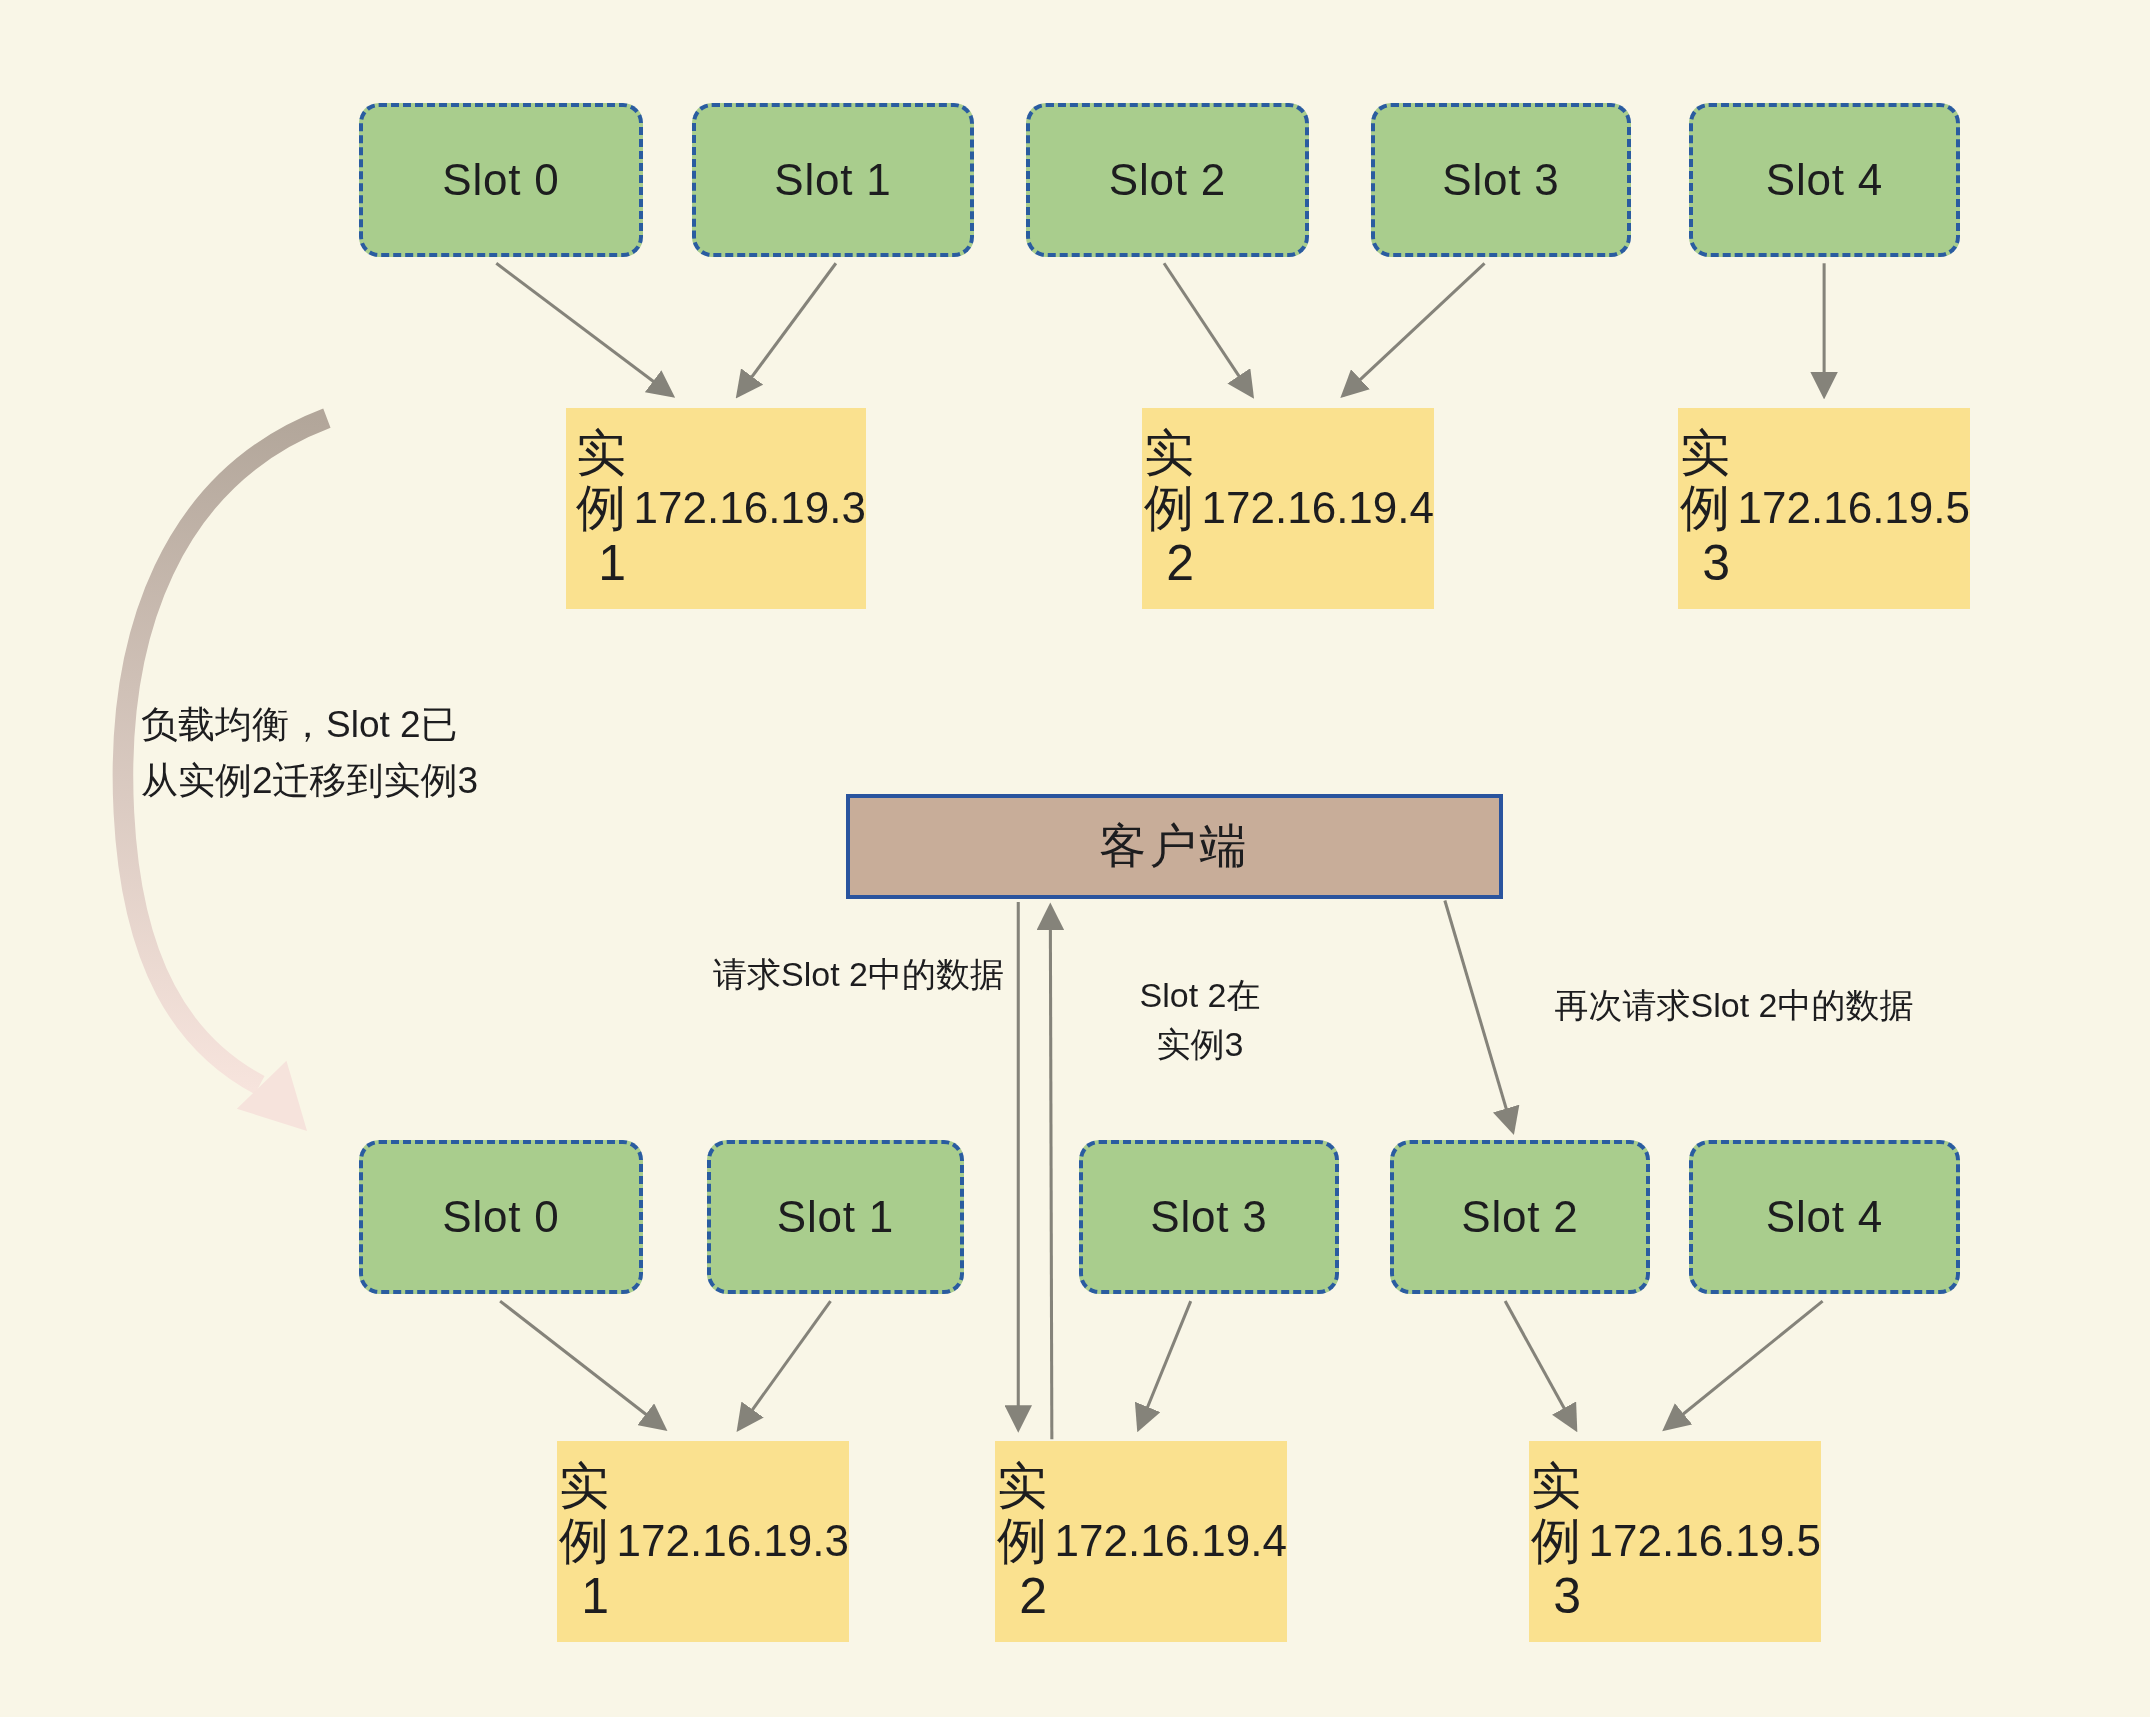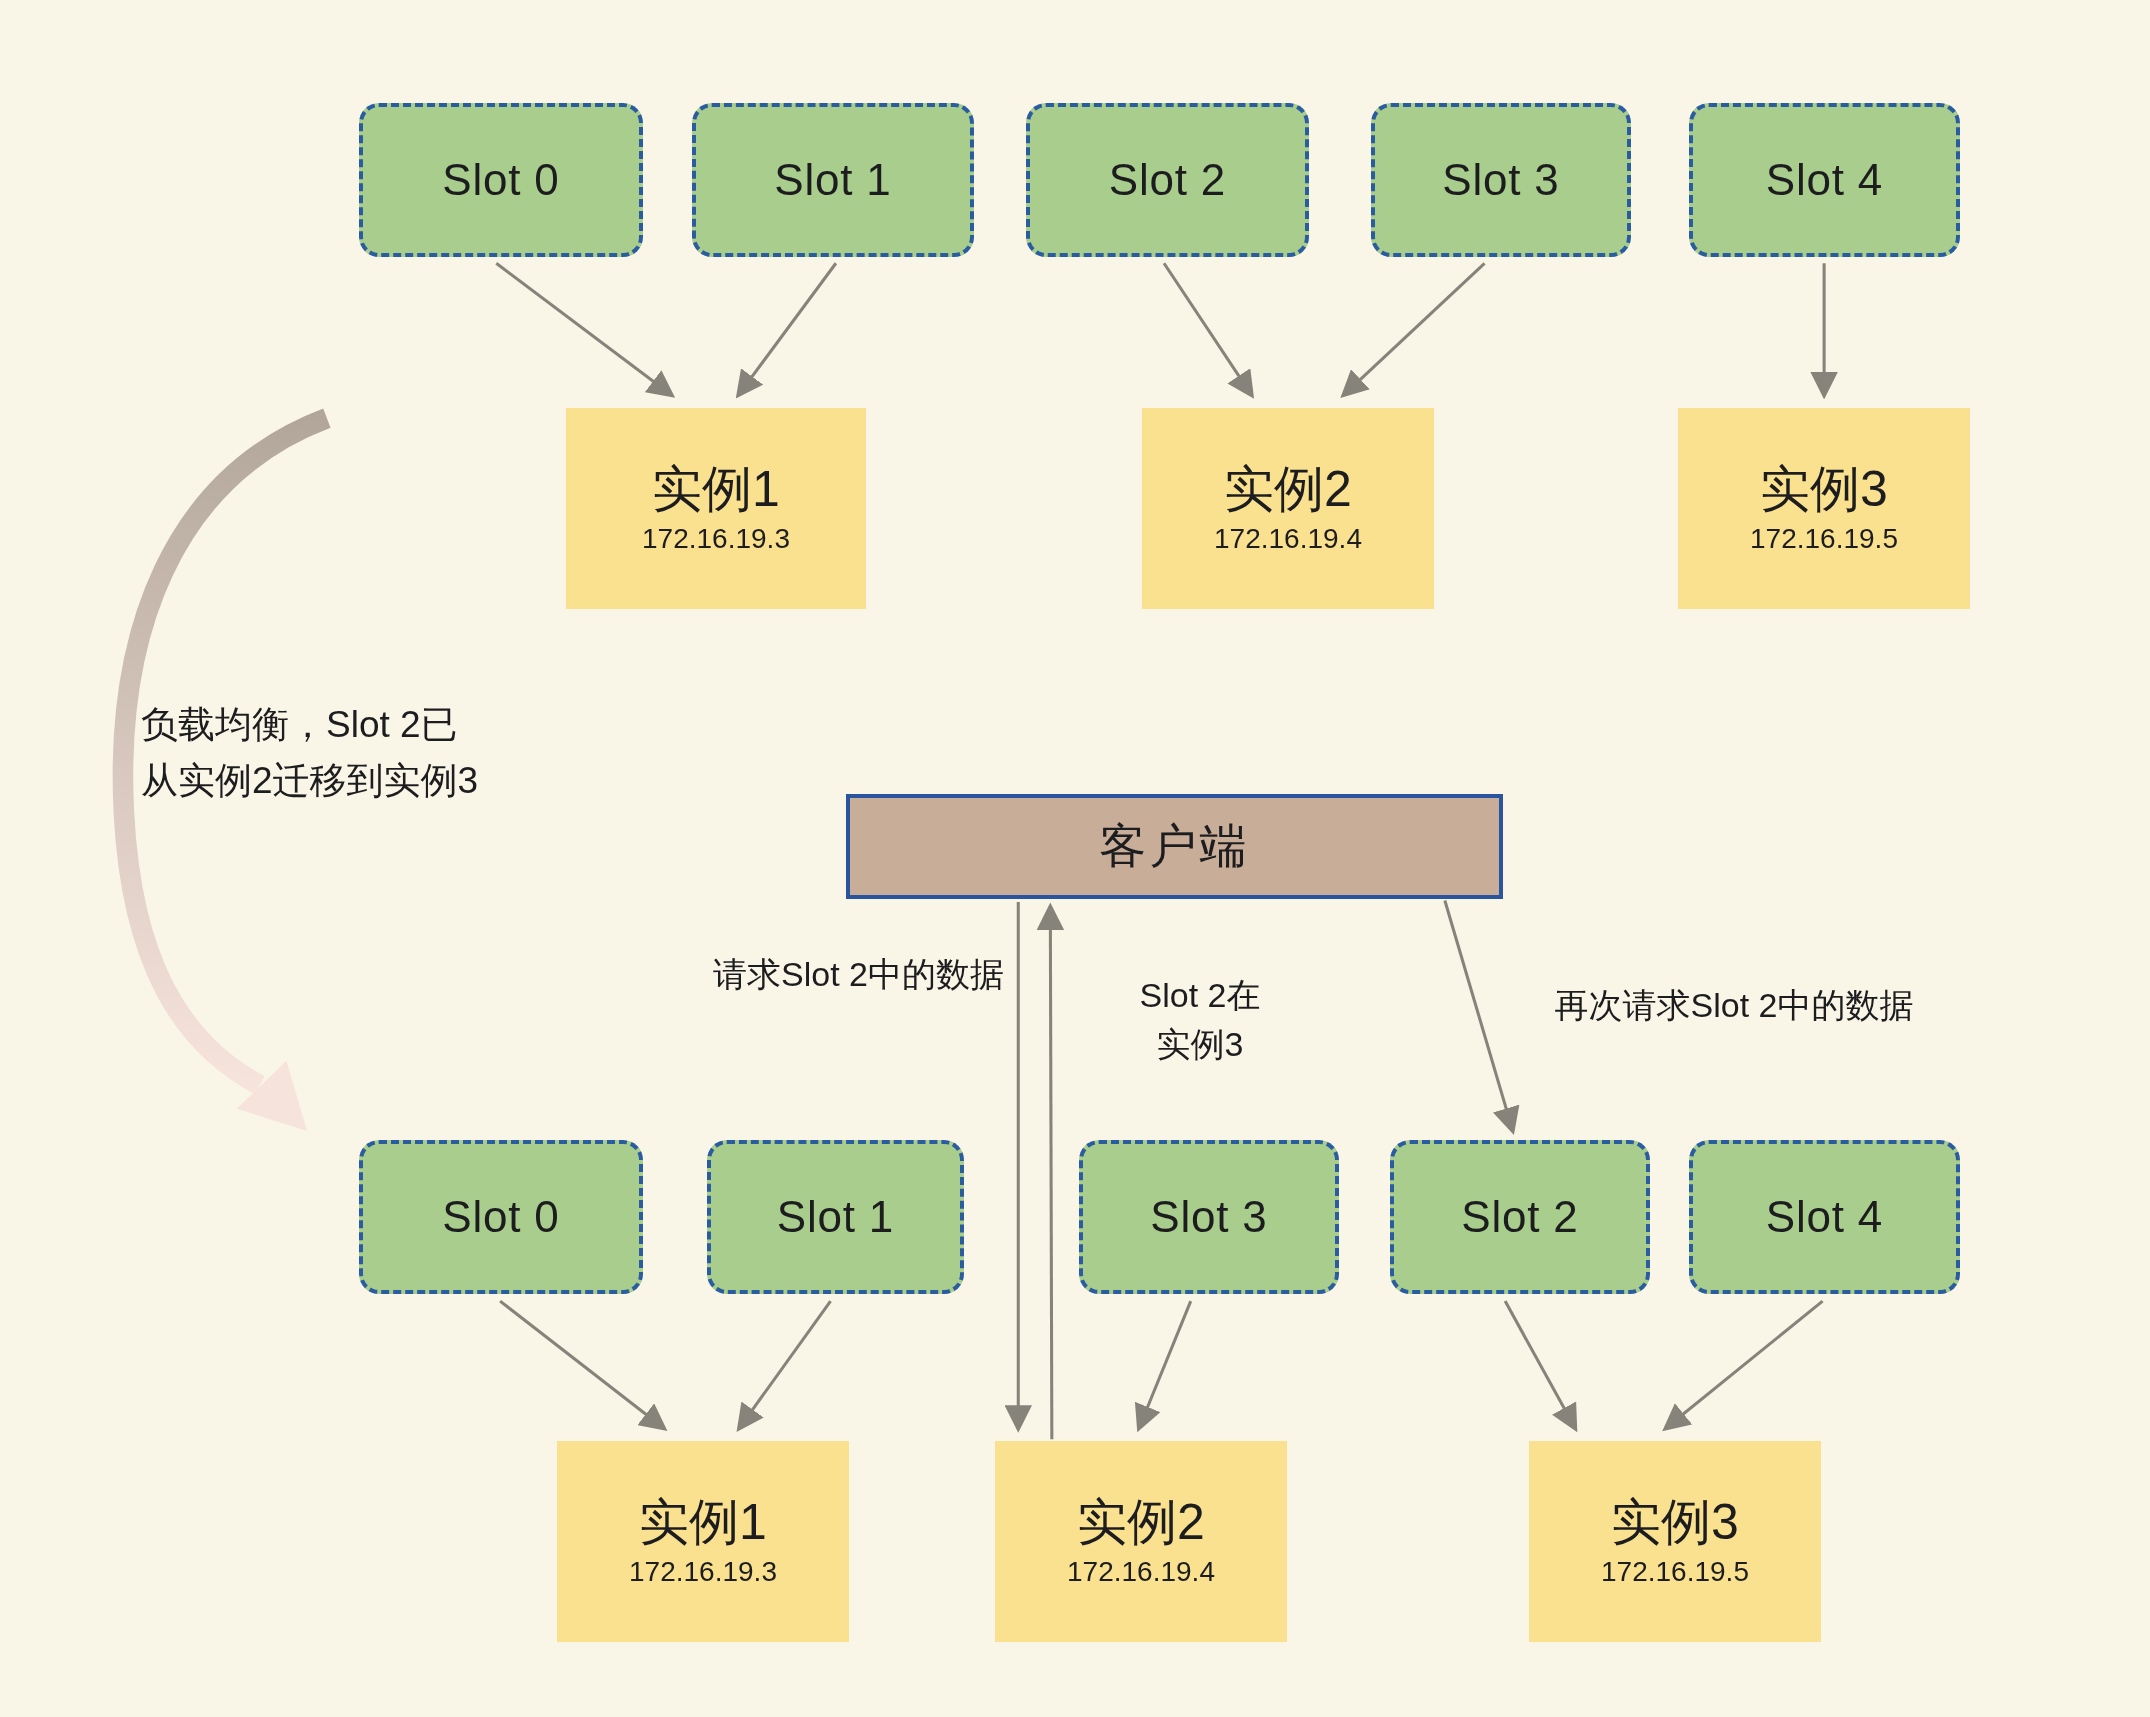--- a/index.html
+++ b/index.html
@@ -28,25 +28,25 @@
   .box{position:absolute;display:flex;align-items:center;justify-content:center;box-sizing:border-box;text-align:right;}
   .slot{
     background:var(--slot-fill,#a9cd8d);
     border:4.6px dashed var(--slot-border,#2a5ca0);
     border-radius:20px;
     font-size:44px;
     letter-spacing:0.8px;
   }
   .instance{
     background:var(--instance-fill,#fae18f);
-    flex-direction:column;
+    flex-direction:row;
     gap:7.6px;
   }
   .instance .iname{font-size:50px;line-height:1.1;}
-  .instance .iip{font-size:28px;line-height:1.1;}
+  .instance .iip{font-size:44px;line-height:1.1;}
   .client{
     background:var(--client-fill,#c8ad99);
     border:4.6px solid var(--client-border,#2a549e);
     font-size:47px;
     letter-spacing:3.1px;
   }
   .note{
     position:absolute;
     font-size:37px;
     line-height:1.5;

